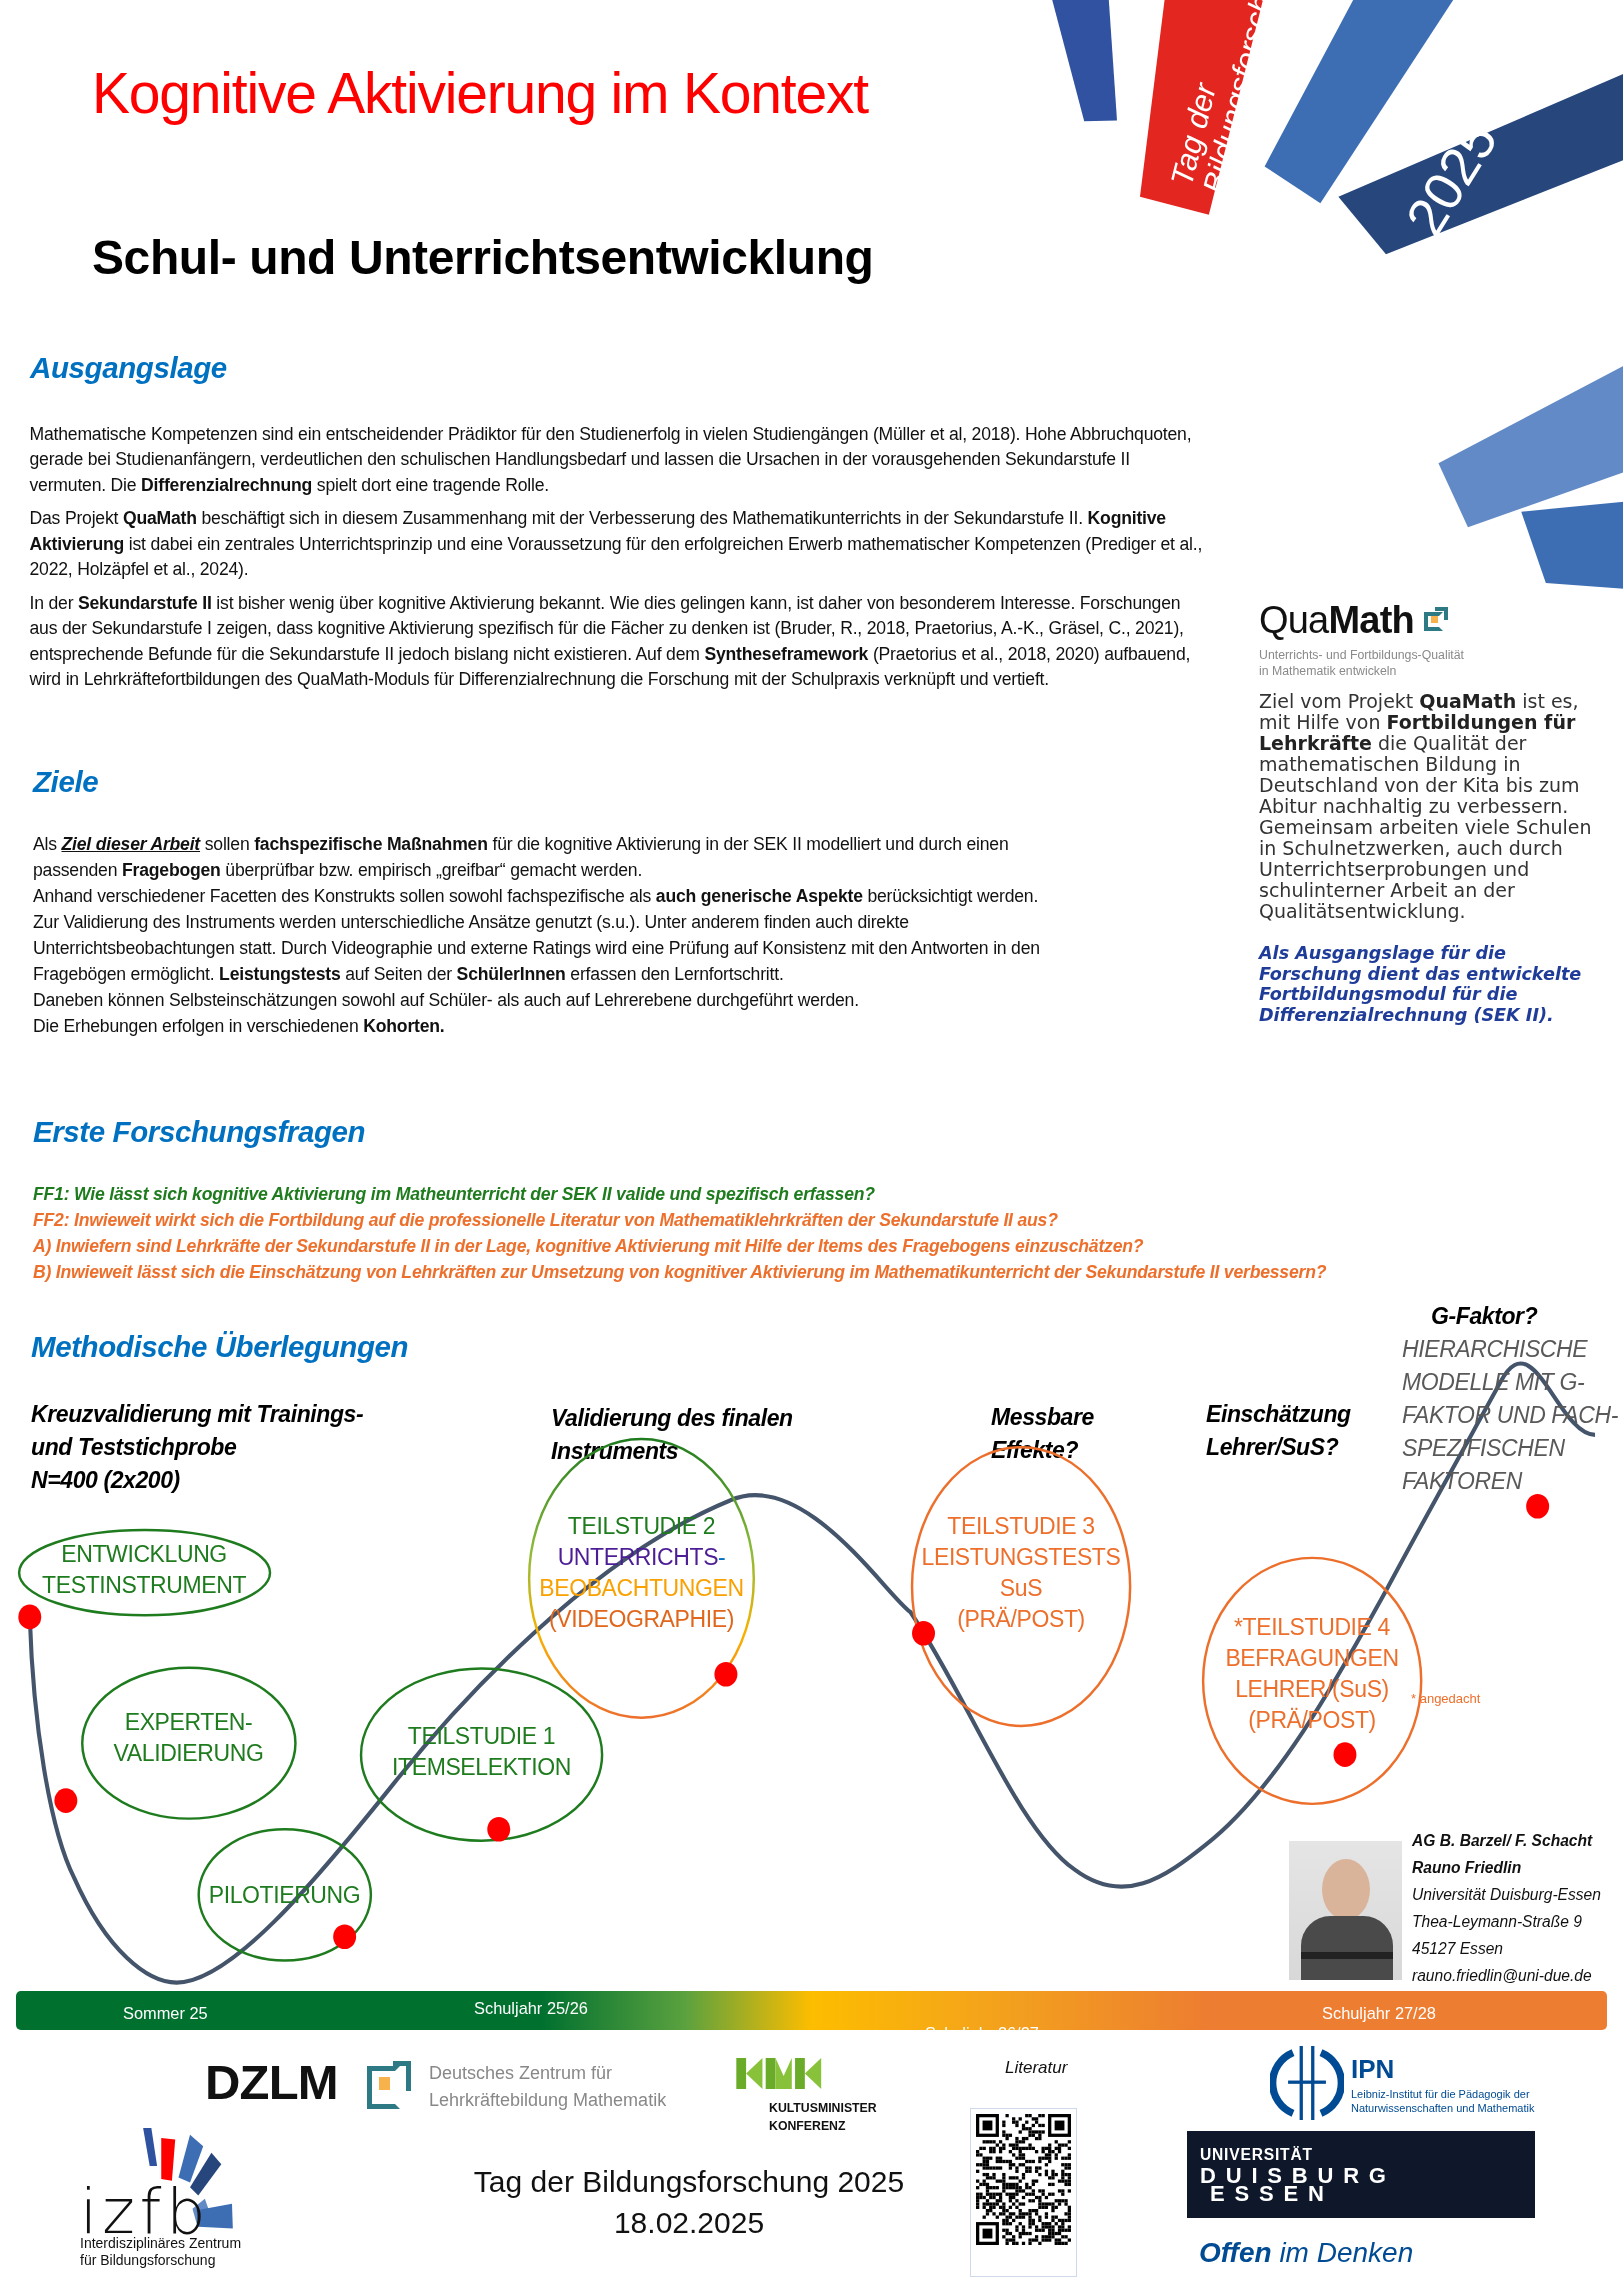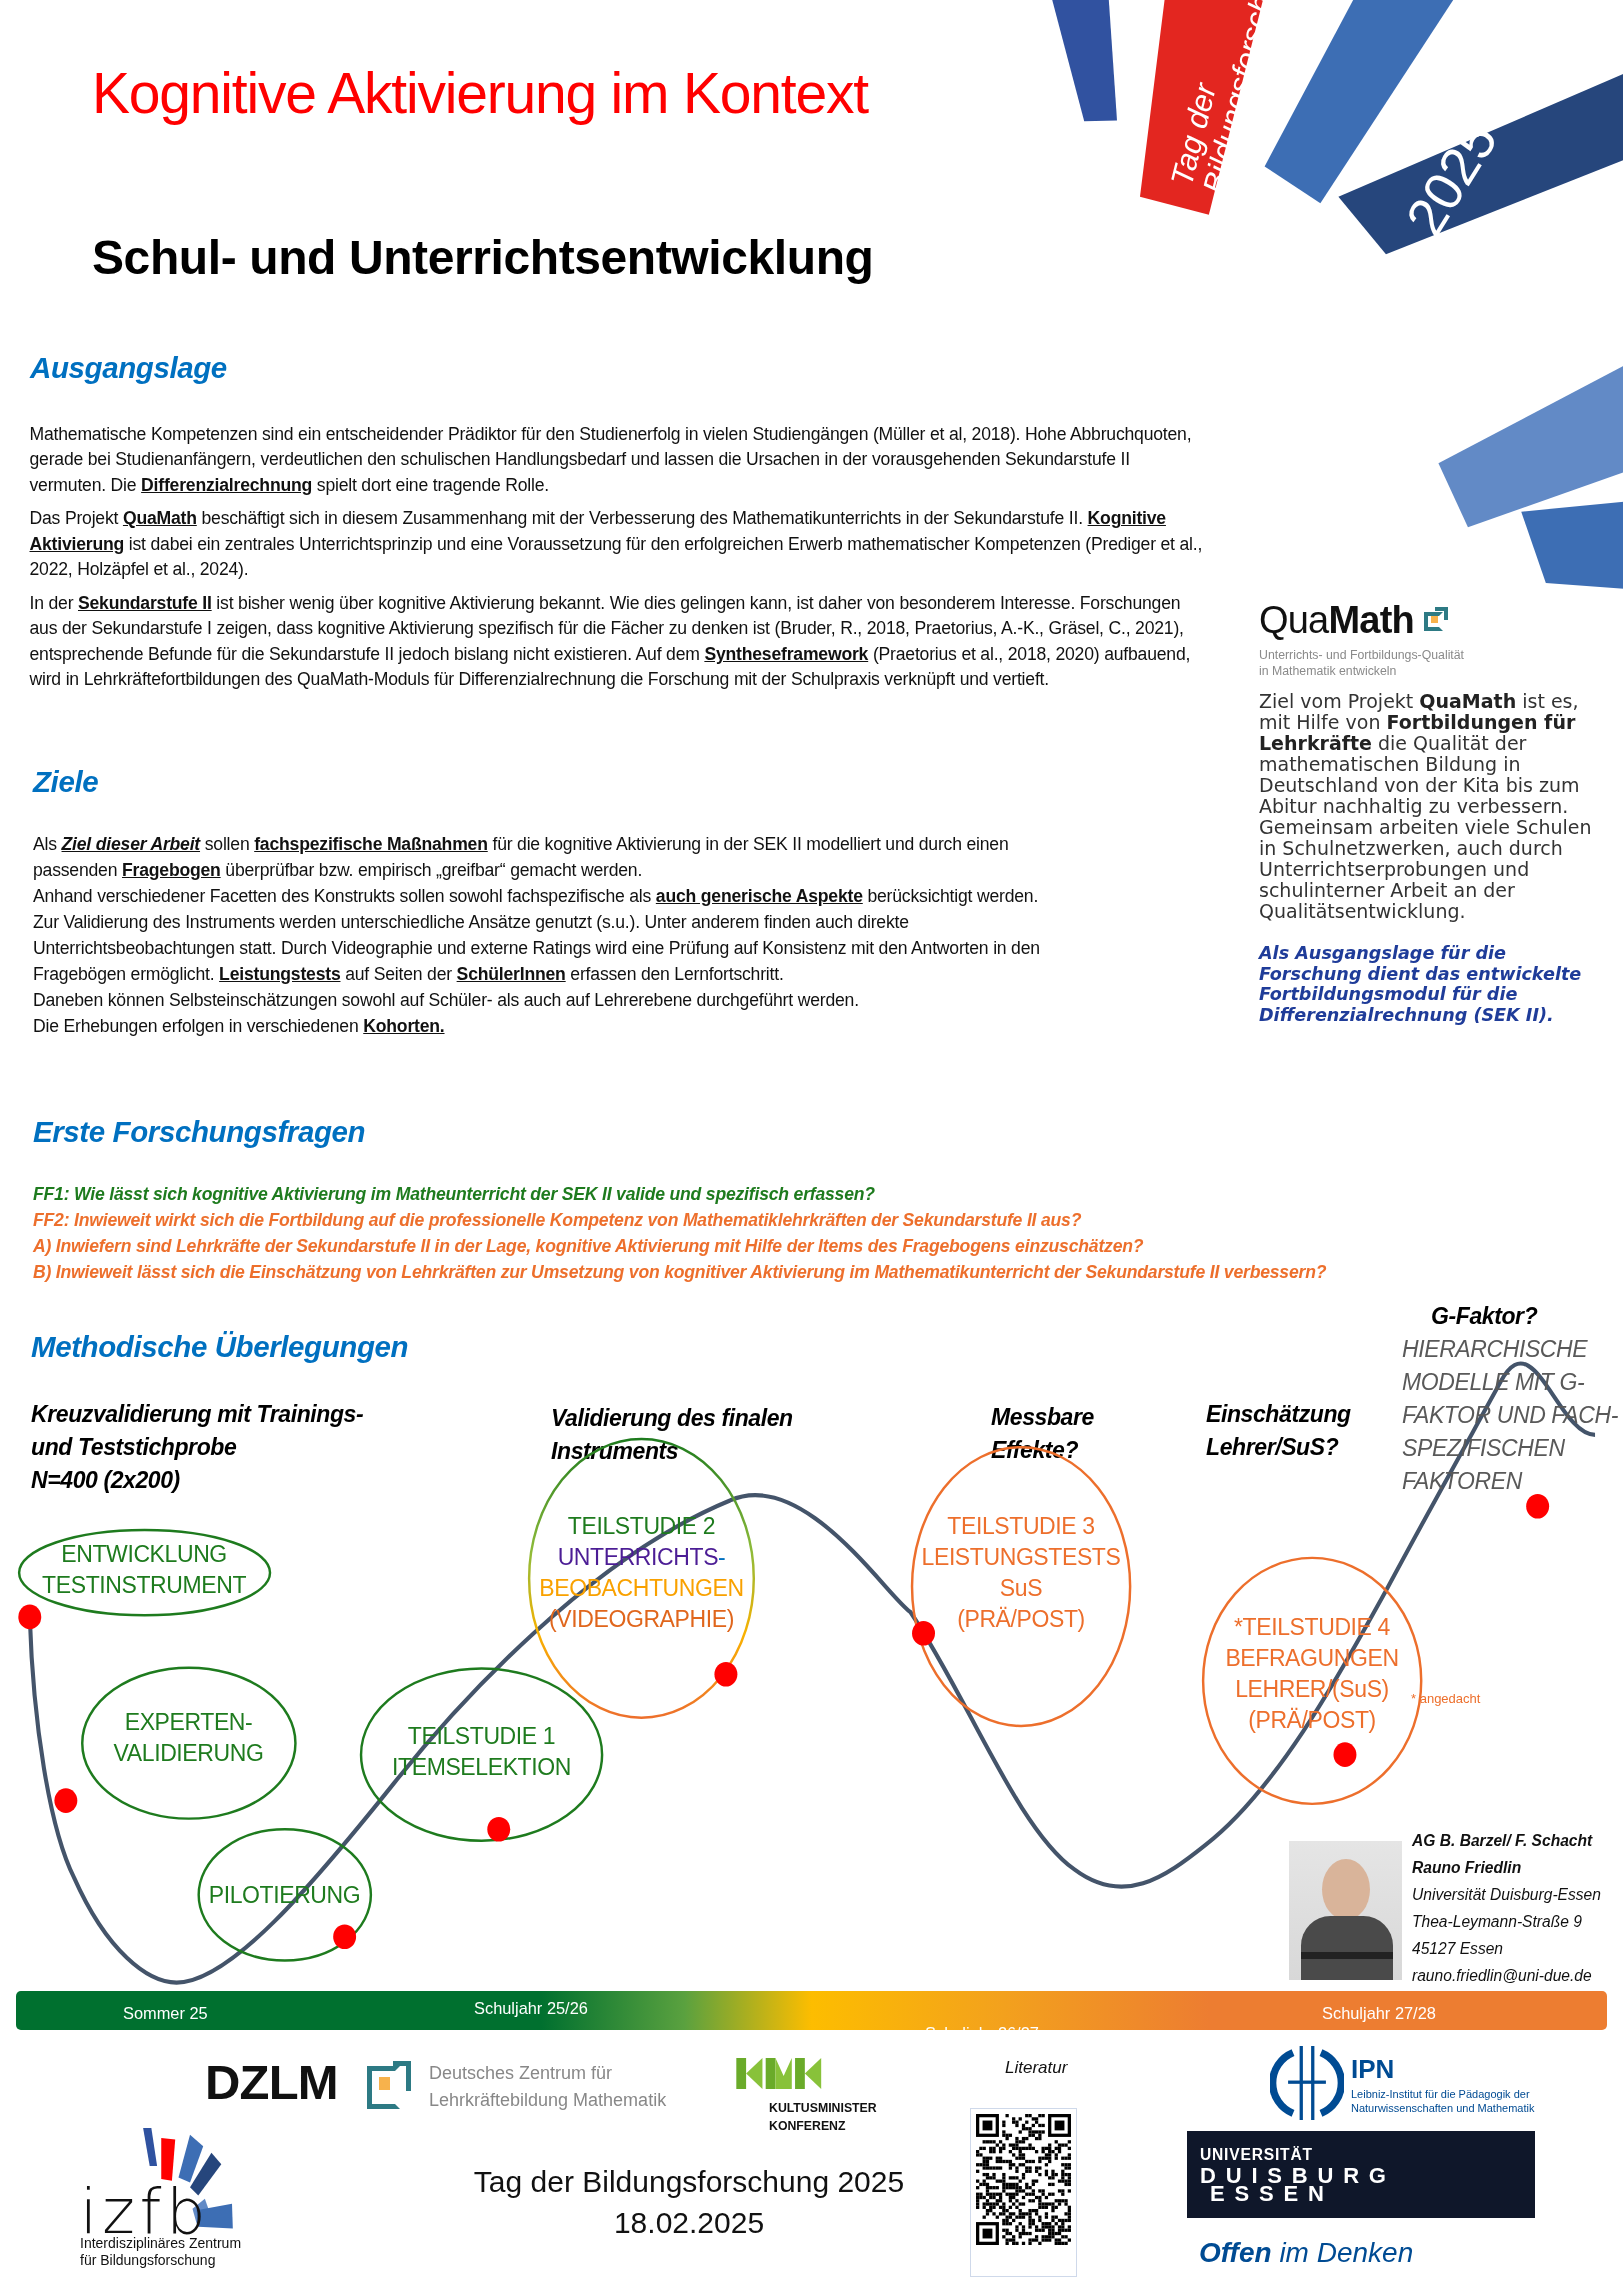--- a/index.html
+++ b/index.html
@@ -4,21 +4,21 @@
 <style>
   html, body { margin:0; padding:0; background:#fff; }
   body { width:1624px; height:2295px; position:relative; overflow:hidden; font-family:"Liberation Sans", sans-serif; color:#111; }
   .abs { position:absolute; }
   #deco { position:absolute; left:0; top:0; width:1624px; height:2295px; pointer-events:none; }
   .title-red { left:92px; top:57px; width:943px; color:#ff0000; font-size:57px; line-height:72px; letter-spacing:-1.2px; }
   .subtitle { left:92px; top:230px; font-size:48px; font-weight:bold; color:#000; letter-spacing:-0.4px; }
   .sec-head { color:#0070c0; font-size:29.5px; font-weight:bold; font-style:italic; letter-spacing:-0.4px; }
   .body-text { font-size:17.6px; line-height:25.4px; color:#111; letter-spacing:-0.2px; }
   .body-text p { margin:0 0 8.2px 0; }
-  .body-text b { font-weight:bold;text-decoration:underline; }
+  .body-text b { font-weight:bold; }
   .quamath-logo { left:1259px; top:599px; }
   .qm-word { font-size:38px; color:#111; letter-spacing:-0.8px; }
   .qm-word b { font-weight:bold; }
   .qm-sub { font-size:12.3px; color:#8a8a8a; line-height:16.4px; margin-top:4.9px; }
   .side-text { left:1259px; top:691px; width:344px; font-size:19px; line-height:21px; color:#333; font-family:"DejaVu Sans", sans-serif; }
   .side-text b { color:#222; }
   .side-accent { left:1259px; top:943px; width:344px; font-size:17.6px; line-height:20.5px; color:#1f3c99; font-weight:bold; font-style:italic; font-family:"DejaVu Sans", sans-serif; }
   .ff { font-size:17.6px; line-height:26px; font-weight:bold; font-style:italic; letter-spacing:-0.2px; }
   .ff-green { color:#1e7b1e; }
   .ff-orange { color:#ed6f2c; }
@@ -102,21 +102,21 @@
 </div>
 <div class="abs side-text"><span>Ziel vom Projekt </span><b>QuaMath</b><span> ist es, mit Hilfe von </span><b>Fortbildungen für Lehrkräfte</b><span> die Qualität der mathematischen Bildung in Deutschland von der Kita bis zum Abitur nachhaltig zu verbessern. Gemeinsam arbeiten viele Schulen in Schulnetzwerken, auch durch Unterrichtserprobungen und schulinterner Arbeit an der Qualitätsentwicklung.</span></div>
 <div class="abs side-accent">Als Ausgangslage für die Forschung dient das entwickelte Fortbildungsmodul für die Differenzialrechnung (SEK II).</div>
 
 <div class="abs sec-head" style="left:33px;top:765px;">Ziele</div>
 <div class="abs body-text" style="left:33px;top:831px;width:1058px;line-height:26px;"><span>Als </span><b style="font-style: italic; text-decoration: underline;">Ziel dieser Arbeit</b><span> sollen </span><b>fachspezifische Maßnahmen</b><span> für die kognitive Aktivierung in der SEK II modelliert  und durch einen passenden </span><b>Fragebogen</b><span> überprüfbar bzw. empirisch „greifbar“ gemacht werden.</span><br><span>Anhand verschiedener Facetten des Konstrukts sollen sowohl fachspezifische als </span><b>auch generische Aspekte</b><span> berücksichtigt werden.</span><br><span>Zur Validierung des Instruments werden unterschiedliche Ansätze genutzt (s.u.). Unter anderem finden auch direkte Unterrichtsbeobachtungen statt. Durch Videographie und externe Ratings wird eine Prüfung auf Konsistenz mit den Antworten in den Fragebögen ermöglicht. </span><b>Leistungstests</b><span> auf Seiten der </span><b>SchülerInnen</b><span> erfassen den Lernfortschritt.</span><br><span>Daneben können Selbsteinschätzungen sowohl auf Schüler- als auch auf Lehrerebene durchgeführt werden.</span><br><span>Die Erhebungen erfolgen in verschiedenen </span><b>Kohorten.</b></div>
 
 <div class="abs sec-head" style="left:33px;top:1115px;">Erste Forschungsfragen</div>
 <div class="abs" style="left:33px;top:1181px;width:1558px;">
   <div class="ff ff-green">FF1: Wie lässt sich kognitive Aktivierung im Matheunterricht der SEK II valide und spezifisch erfassen?</div>
-  <div class="ff ff-orange">FF2: Inwieweit wirkt sich die Fortbildung auf die professionelle Kompetenz von Mathematiklehrkräften der Sekundarstufe II aus?</div>
+  <div class="ff ff-orange">FF2: Inwieweit wirkt sich die Fortbildung auf die professionelle Literatur von Mathematiklehrkräften der Sekundarstufe II aus?</div>
   <div class="ff ff-orange">A) Inwiefern sind Lehrkräfte der Sekundarstufe II in der Lage, kognitive Aktivierung mit Hilfe der Items des Fragebogens einzuschätzen?</div>
   <div class="ff ff-orange">B) Inwieweit lässt sich die Einschätzung von Lehrkräften zur Umsetzung von kognitiver Aktivierung im Mathematikunterricht der Sekundarstufe II verbessern?</div>
 </div>
 
 <div class="abs sec-head" style="left:31px;top:1330px;">Methodische Überlegungen</div>
 
 <div class="abs meth-label" style="left:31px;top:1398px;">
   <div>Kreuzvalidierung  mit Trainings-</div>
   <div>und Teststichprobe</div>
   <div>N=400 (2x200)</div>

